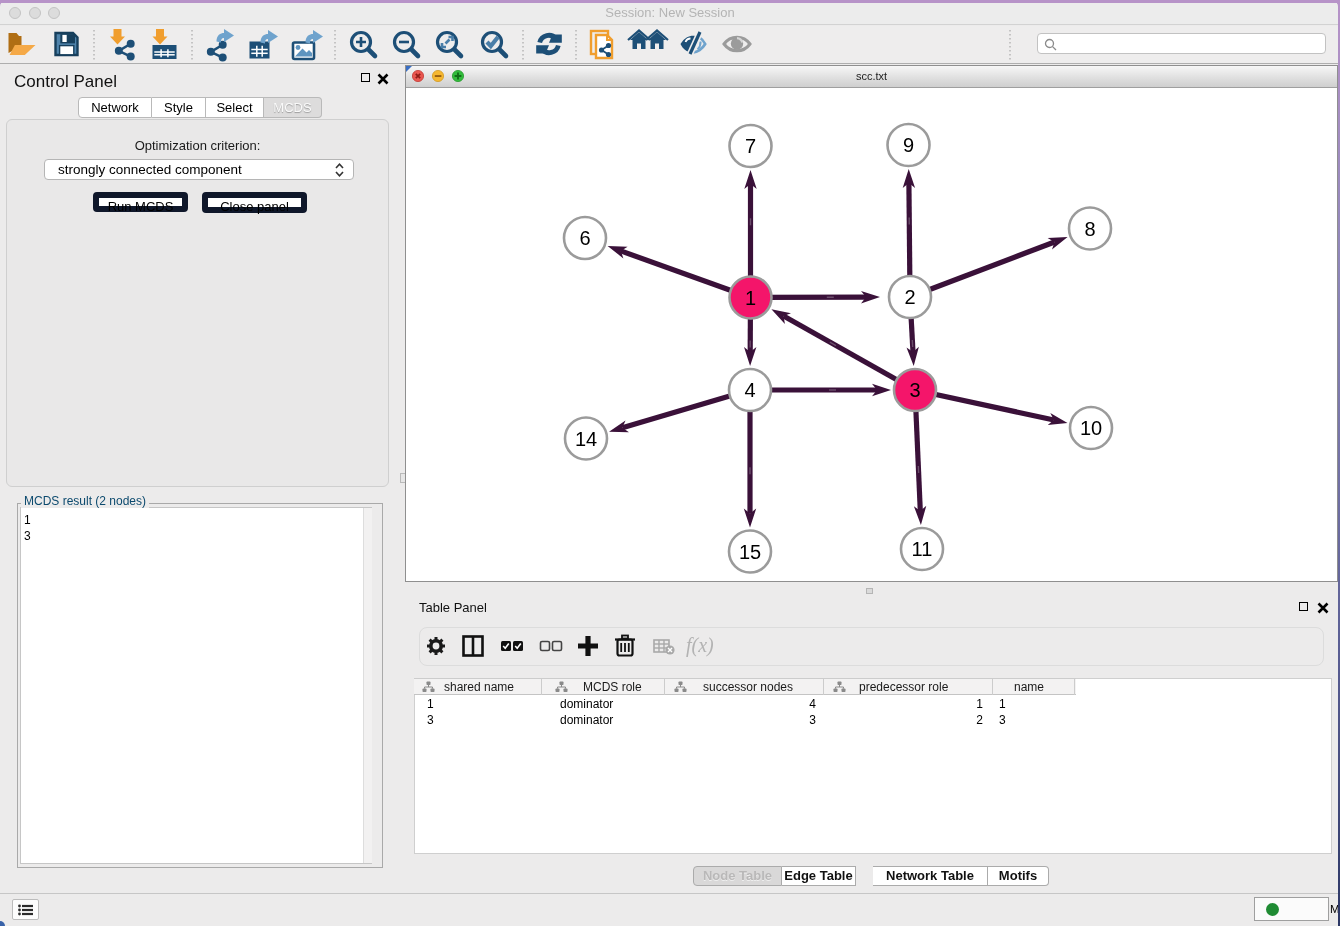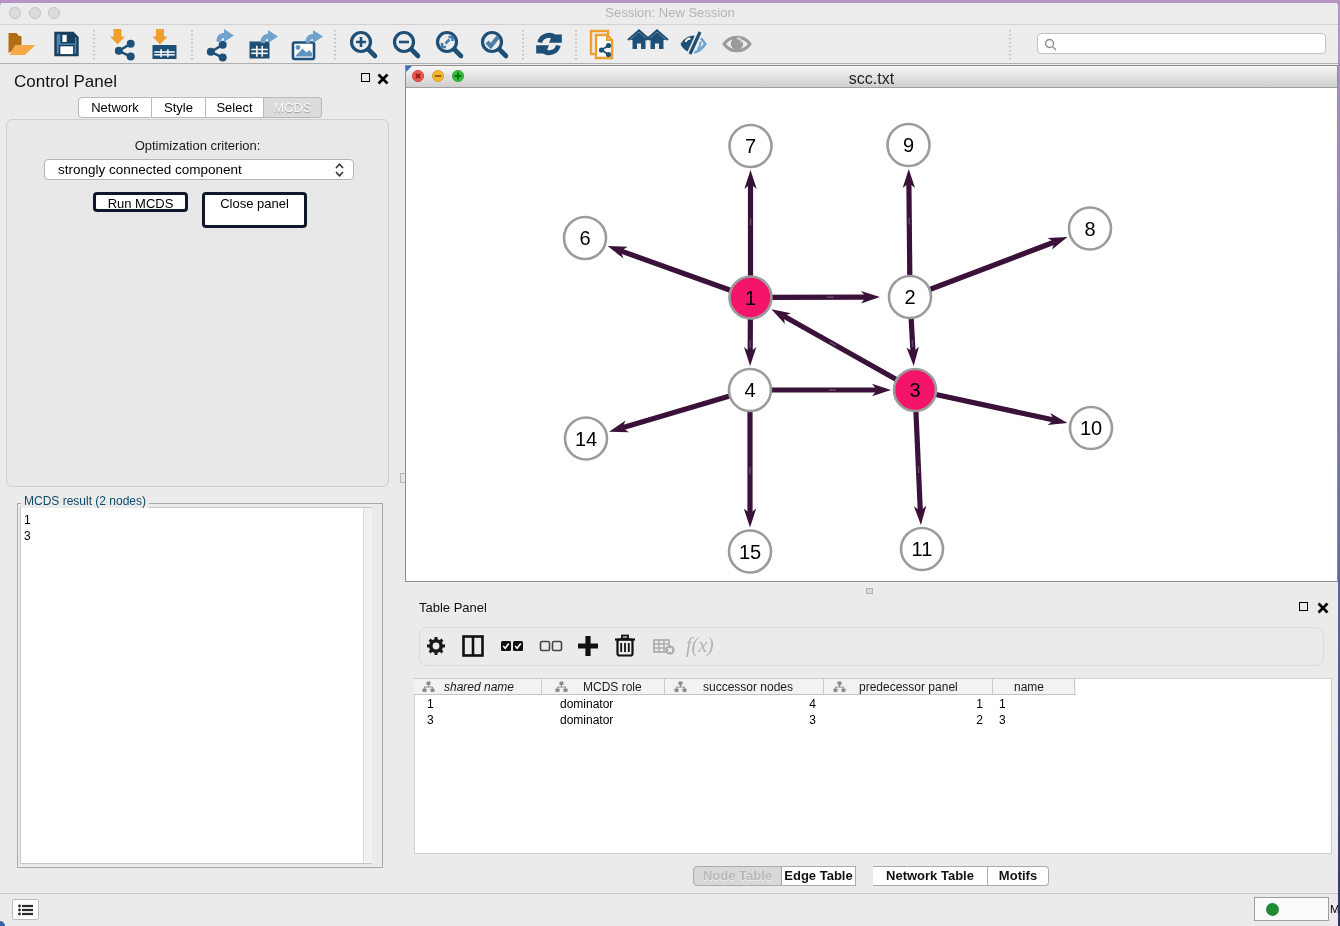--- a/index.html
+++ b/index.html
@@ -12,28 +12,28 @@
 #title { width:100%; text-align:center; top:5px; font-size:13px; color:#b4b4b4; }
 #toolbar { left:0; top:26px; width:1338px; height:38px; background:#eeeded; border-bottom:1px solid #aeaeae; }
 #search { left:1037px; top:33px; width:289px; height:21px; background:#fff; border:1px solid #c2c2c2; border-radius:4px; }
 
 #cp-title { left:14px; top:72px; font-size:17px; color:#111; }
 .tabgroup { top:97px; height:21px; }
 .tab { position:absolute; top:0; height:21px; background:#fff; border:1px solid #b9b9b9; font-size:13px; text-align:center; line-height:19px; color:#000; }
 #mcds-panel { left:6px; top:119px; width:383px; height:368px; background:#e9e8e8; border:1px solid #cfcfcf; border-radius:6px; }
 #optlabel { left:0; top:138px; width:395px; text-align:center; font-size:13px; color:#1a1a1a; }
 #dropdown { left:44px; top:159px; width:310px; height:21px; background:#fff; border:1px solid #b5b5b5; border-radius:4px; font-size:13.5px; color:#000; line-height:19px; padding-left:13px; }
-.btn { position:absolute; background:#fff; border:3px solid #0f172a; border-radius:4px; font-size:13px; color:#000; text-align:center; }
+.btn { position:absolute; background:#fff; border:6px solid #0f172a; border-radius:4px; font-size:13px; color:#000; text-align:center; }
 #fieldset { left:17px; top:503px; width:366px; height:365px; border:1px solid #a9a9a9; }
 #fieldlegend { left:21px; top:494px; background:#ecebeb; font-size:12px; color:#0c4a6e; padding:0 3px; }
 #fieldwhite { left:20px; top:507px; width:352px; height:357px; background:#fff; border:1px solid #c6c6c6; }
 
 #netframe { left:405px; top:65px; width:933px; height:517px; border:1px solid #8f8f8f; background:#fff; }
 #nettitle { left:0; top:0; width:931px; height:22px; background:linear-gradient(#f7f7f7,#dedede 60%,#cfcfcf); border-bottom:1px solid #9f9f9f; }
-#nettext { width:100%; text-align:center; top:4px; font-size:16px; color:#222; }
+#nettext { width:100%; text-align:center; top:4px; font-size:11px; color:#222; }
 
 #tp-title { left:419px; top:600px; font-size:13px; color:#111; }
 #tp-toolbar { left:419px; top:625px; width:905px; height:42px; }
 #tbl-head { left:414px; top:678px; height:17px; background:#f3f2f2; border-top:1px solid #cccccc; border-bottom:1px solid #c4c4c4; }
 .hcell { position:absolute; top:0; height:16px; border-right:1px solid #cccccc; }
 .hlabel { top:680px; font-size:12px; color:#1a1a1a; }
 .trow { position:absolute; font-size:12px; color:#000; height:16px; line-height:16px; }
 #tabbar2 { top:866px; height:20px; }
 .tab2 { position:absolute; top:0; height:20px; background:#fff; border:1px solid #ababab; font-size:13px; font-weight:bold; text-align:center; line-height:18px; color:#111; }
 #statusline { left:0; top:893px; width:1338px; height:1px; background:#c6c6c6; }
@@ -203,21 +203,21 @@
 </div>
 <div class="abs" id="mcds-panel"></div>
 <div class="abs" id="optlabel">Optimization criterion:</div>
 <div class="abs" id="dropdown">strongly connected component
 <svg style="position:absolute;right:9px;top:3px;" width="9" height="14" viewBox="0 0 9 14">
       <path d="M1 5 L4.5 1.2 L8 5" fill="none" stroke="#333" stroke-width="1.6"></path>
       <path d="M1 9 L4.5 12.8 L8 9" fill="none" stroke="#333" stroke-width="1.6"></path>
     </svg>
 </div>
 <div class="btn" style="left:93px;top:192px;width:95px;height:20px;line-height:18px;">Run MCDS</div>
-<div class="btn" style="left:202px;top:192px;width:105px;height:36px;line-height:18px;">Close panel</div>
+<div class="btn" style="left:202px;top:192px;width:105px;height:21px;line-height:18px;">Close panel</div>
 <div class="abs" id="fieldset"></div>
 <div class="abs" id="fieldwhite"></div>
 <div class="abs" id="fieldlegend">MCDS result (2 nodes)</div>
 <div class="abs" style="left:363px;top:508px;width:9px;height:355px;background:#f2f1f1;border-left:1px solid #dddddd;"></div>
 <div class="abs" style="left:24px;top:512px;font-size:12px;color:#000;line-height:16px;">1<br>3</div>
 
 <div class="abs" style="left:400px;top:473px;width:8px;height:10px;background:#e6e6e6;border:1px solid #b9b9b9;"></div>
 
 <div class="abs" id="netframe"></div>
 <div class="abs" id="nettitle" style="left:406px;top:66px;"></div>
@@ -359,24 +359,24 @@
 </div>
 <div class="abs" style="left:686px;top:634px;font-size:20px;color:#b3b3b3;font-family:'Liberation Serif',serif;font-style:italic;">f(x)</div>
 <div class="abs" id="tbl-white" style="left:414px;top:678px;width:918px;height:176px;background:#fff;border:1px solid #cfcfcf;"></div>
 <div class="abs" id="tbl-head" style="width:662px;">
   <div class="hcell" style="left:0;width:128px;"></div>
   <div class="hcell" style="left:128px;width:123px;"></div>
   <div class="hcell" style="left:251px;width:159px;"></div>
   <div class="hcell" style="left:410px;width:169px;"></div>
   <div class="hcell" style="left:579px;width:82px;"></div>
 </div>
-<div class="abs hlabel" style="left:444px;font-style:italic;">shared name</div>
+<div class="abs hlabel" style="left:444px;">shared name</div>
 <div class="abs hlabel" style="left:583px;">MCDS role</div>
 <div class="abs hlabel" style="left:703px;">successor nodes</div>
-<div class="abs hlabel" style="left:859px;">predecessor panel</div>
+<div class="abs hlabel" style="left:859px;">predecessor role</div>
 <div class="abs hlabel" style="left:1014px;">name</div>
 <svg class="abs" style="left:422px;top:681px;" width="13" height="12" viewBox="0 0 13 12">
     <g fill="#8a8a8a">
       <rect x="4.5" y="0.5" width="4" height="3.6" rx="0.8"></rect>
       <rect x="0.5" y="7.5" width="4" height="3.6" rx="0.8"></rect>
       <rect x="8.5" y="7.5" width="4" height="3.6" rx="0.8"></rect>
       <path d="M6.5,4 L6.5,6 M2.5,7.6 L2.5,6 L10.5,6 L10.5,7.6" stroke="#8a8a8a" stroke-width="1" fill="none"></path>
     </g>
   </svg>
 <svg class="abs" style="left:555px;top:681px;" width="13" height="12" viewBox="0 0 13 12">

